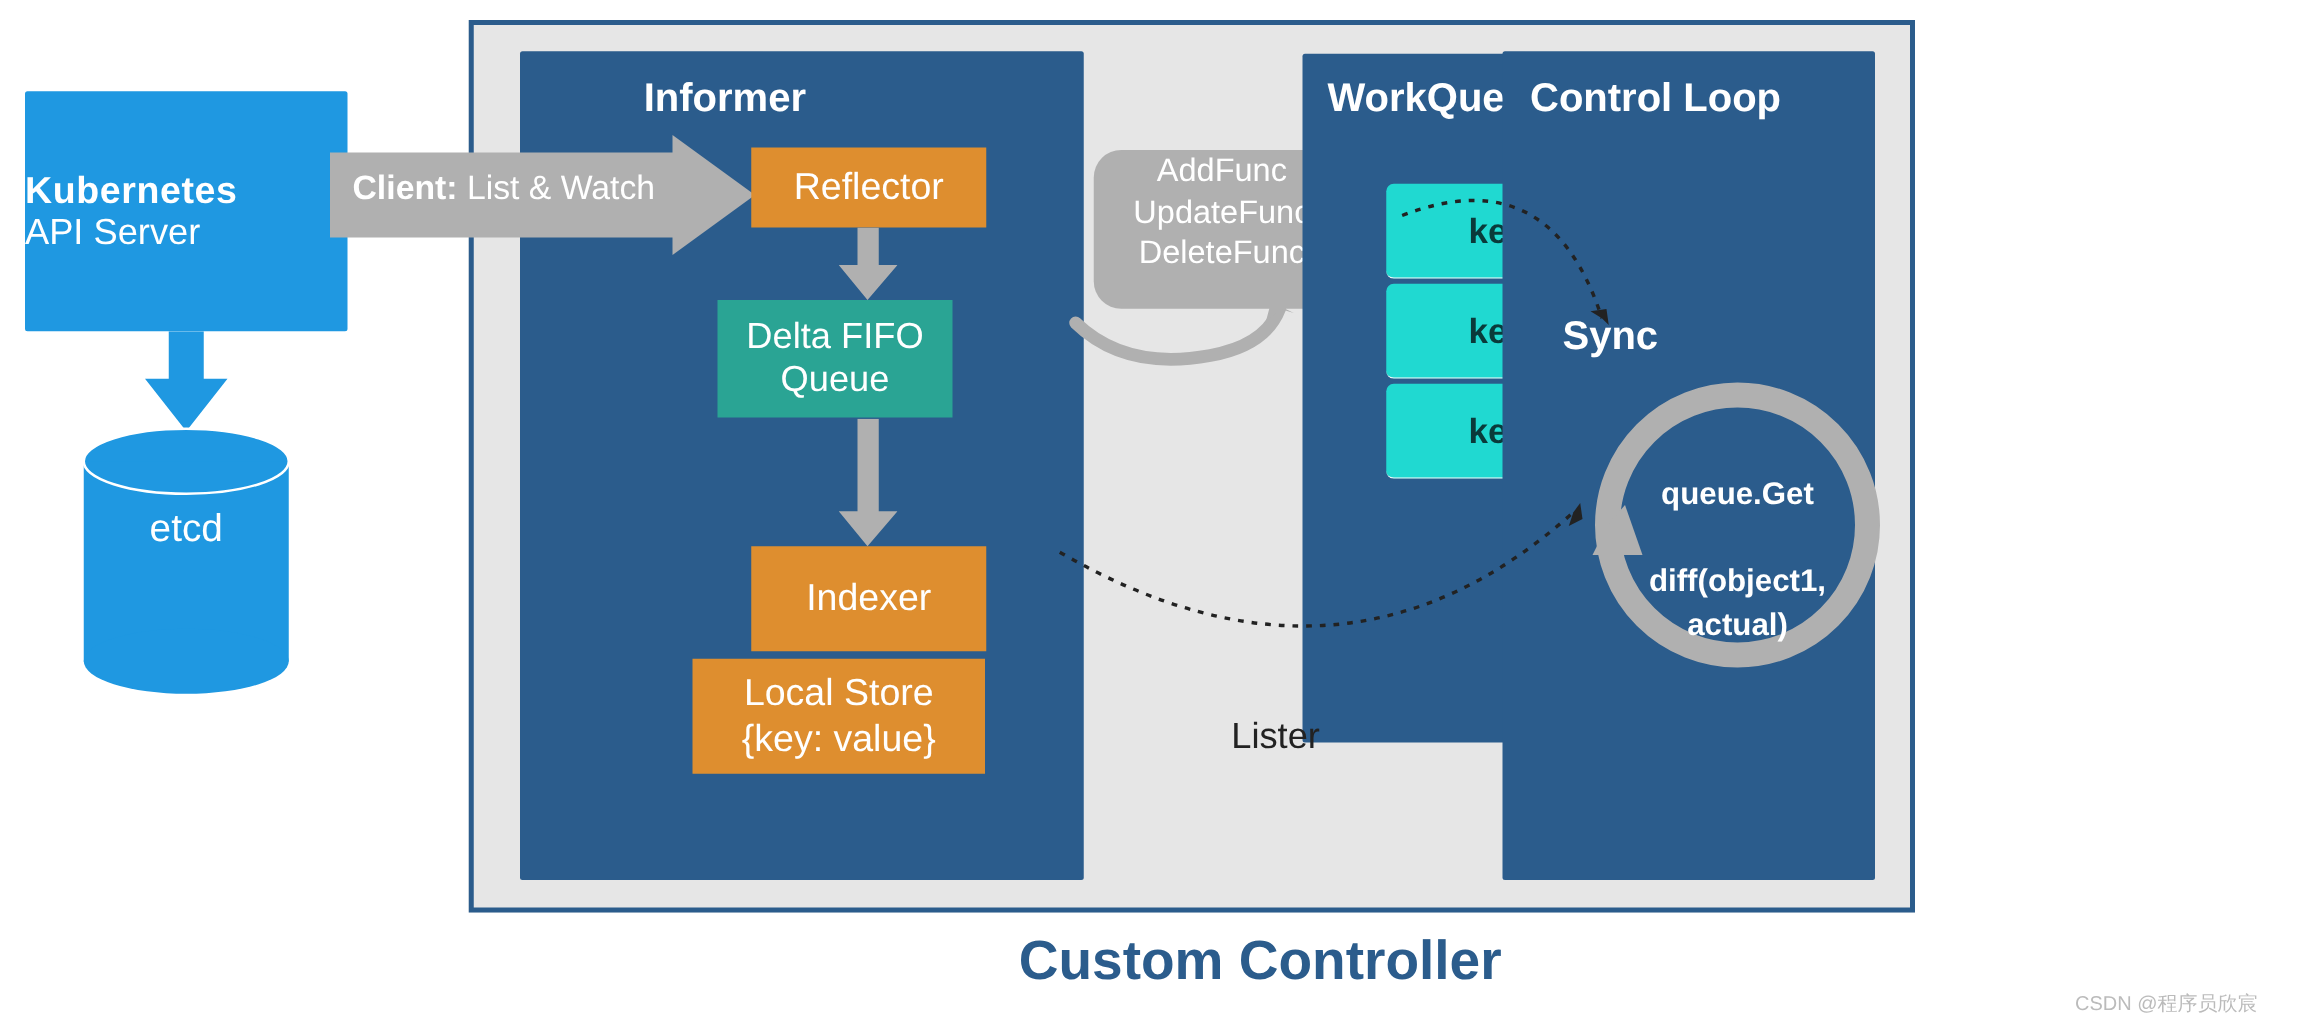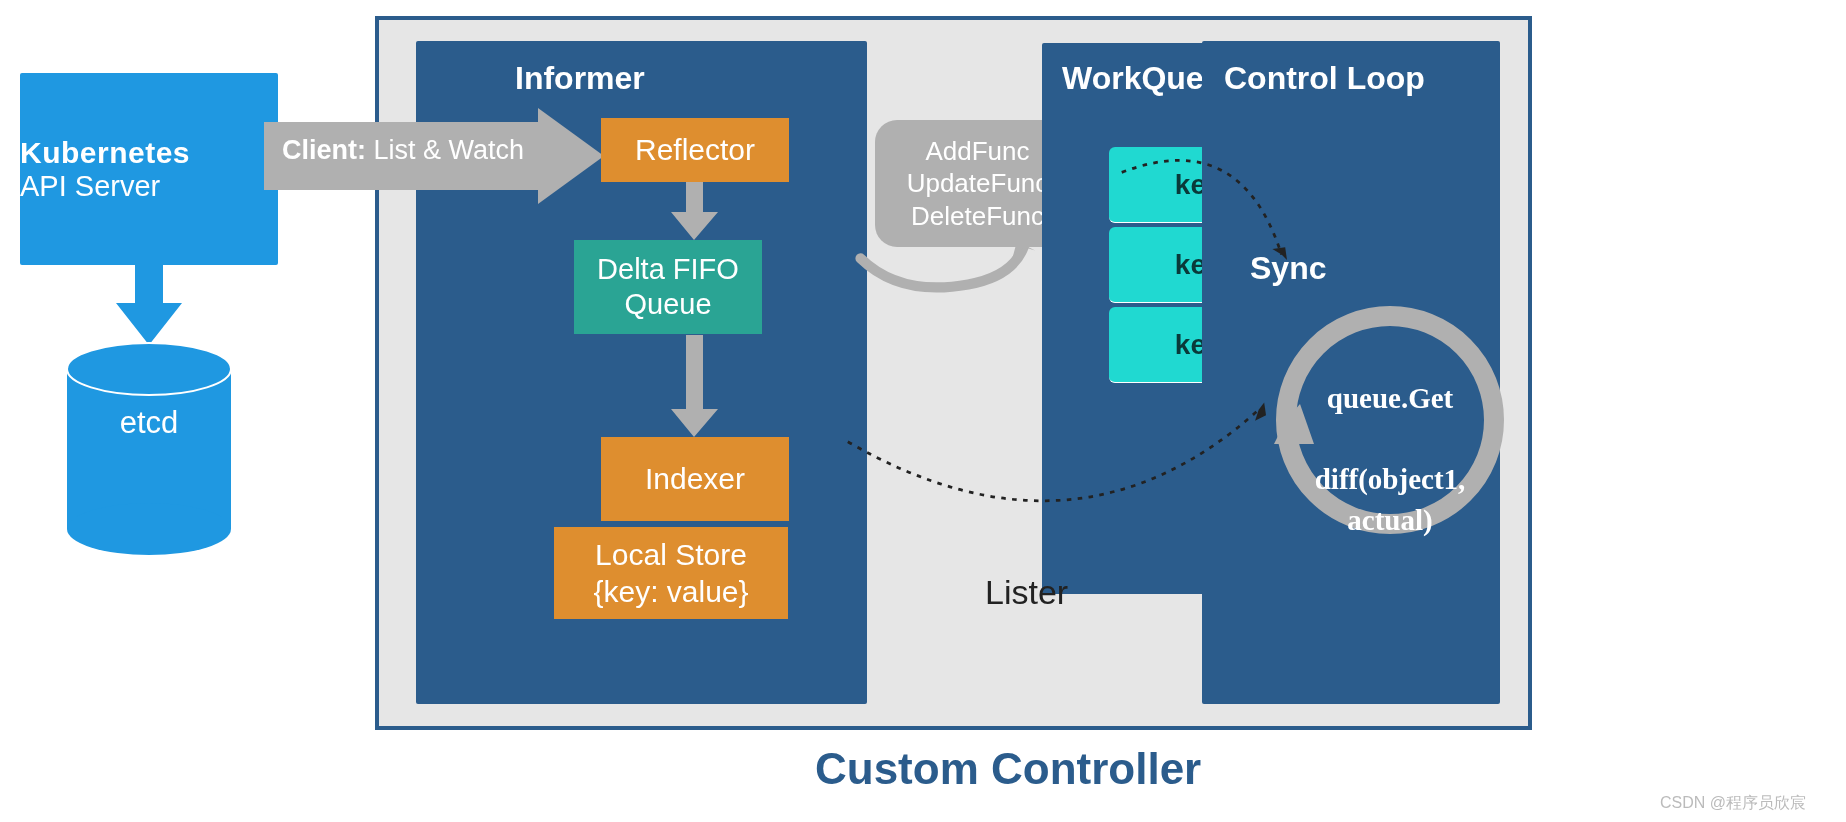--- a/index.html
+++ b/index.html
@@ -63,40 +63,40 @@
 
   
   .ctrl-loop{ left:1202px; top:41px; width:298px; height:663px;}
   .cl-title{ left:1224px; top:60px;}
 
   
   .watermark{ left:1660px; top:793px; color:#bbb; font-size:16px;}
 
   
   .callbacks{left:875px; top:120px; width:205px; height:127px; background:var(--gray); border-radius:22px;
-    color:#fff; font-size:26px; display:flex; flex-direction:column; align-items:center; justify-content:center; line-height:1.25}
-
-  .lister-label{ left:985px; top:573px; font-size:34px; color:#222;}
+    color:#fff; font-size:26px; display:flex; flex-direction:column; align-items:center; justify-content:flex-start; line-height:1.25}
+
+  .lister-label{ left:985px; top:573px; font-size:29px; color:#222;}
 
   
   .client-arrow{ left:264px; top:108px; width:340px; height:96px;}
   .client-arrow svg{width:100%;height:100%}
   .client-text{left:282px; top:135px; font-size:27px; color:#fff;}
   .client-text b{font-weight:700; color:#fff;}
 
   
   .garrow svg{width:100%;height:100%}
   .arrow-r-d{ left:671px; top:182px; width:47px; height:58px;} 
   .arrow-d-i{ left:671px; top:335px; width:47px; height:102px;} 
   .arrow-to-wq{ left:789px; top:230px; width:330px; height:68px;} 
 
   
   .sync-wrap{left:1250px; top:250px; width:280px; height:310px;}
   .sync-title{color:#fff; font-size:32px; font-weight:700; width:100%;}
-  .sync-inner{color:#fff; font-size:29px; font-weight:700; text-align:center; line-height:1.4; position:absolute; left:0; top:128px; width:100%;font-family:Liberation Serif, serif;}
+  .sync-inner{color:#fff; font-size:25px; font-weight:700; text-align:center; line-height:1.4; position:absolute; left:0; top:128px; width:100%;}
   .sync-ring{position:absolute; left:20px; top:50px; width:240px; height:240px;}
   .sync-ring svg{width:100%;height:100%}
 
   
   .dotted{left:820px; top:145px; width:640px; height:420px; pointer-events:none;}
   .dotted svg{width:100%;height:100%}
 </style>
 </head>
 <body>
 

